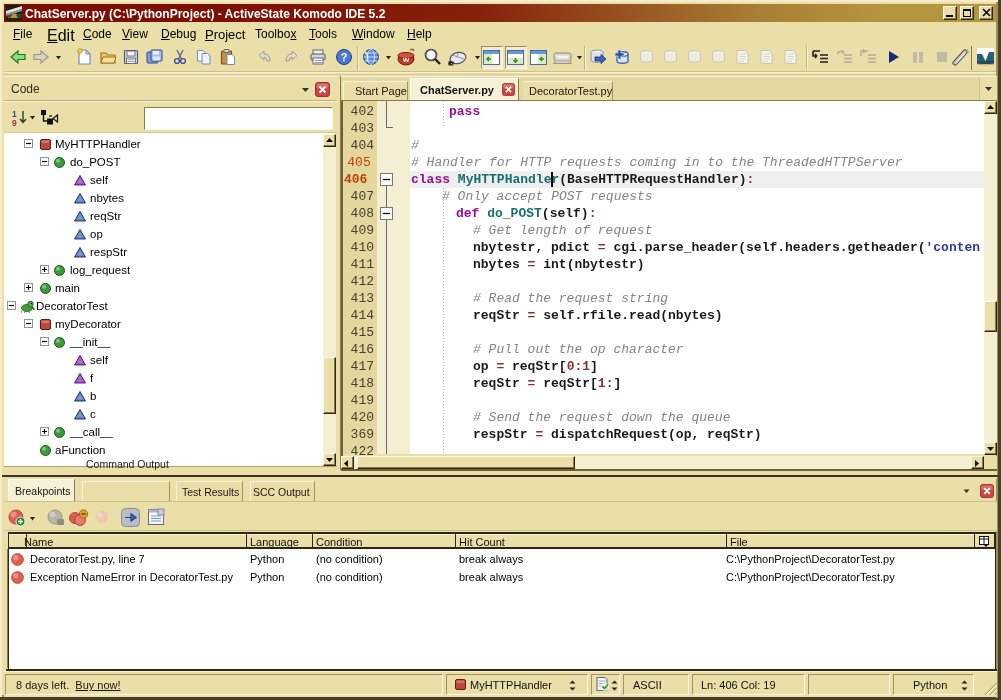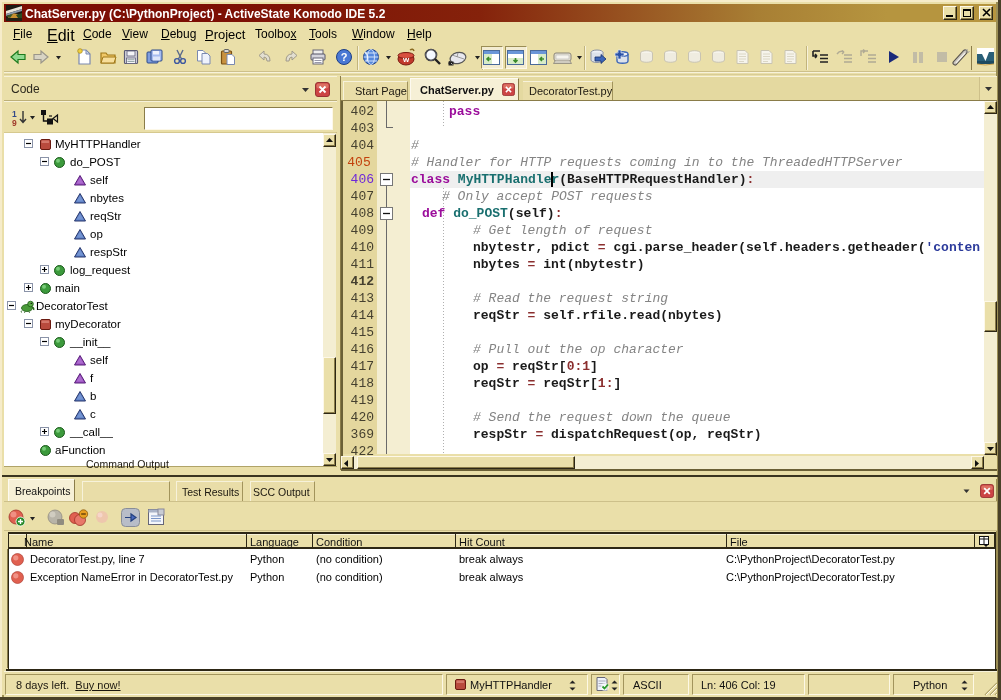--- a/index.html
+++ b/index.html
@@ -444,27 +444,27 @@
 <div class="a" style="left:340px;top:76px;width:1px;height:394px;background:#8a7c49"></div>
 <div class="a" style="left:341px;top:101px;width:2px;height:369px;background:#6b6036"></div>
 <div class="a" style="left:343px;top:101px;width:34px;height:353px;background:#e4d79e"></div>
 <div class="a" style="left:377px;top:101px;width:33px;height:353px;background:#f4eed2"></div>
 <div class="a" style="left:410px;top:101px;width:574px;height:353px;background:#fff"></div>
 <div class="a" style="left:410px;top:171px;width:574px;height:17px;background:#efefef"></div>
 <div class="m" style="left:344px;top:103px;width:30px;text-align:right;color:#45402f;font-weight:normal">402</div>
 <div class="m" style="left:344px;top:120px;width:30px;text-align:right;color:#45402f;font-weight:normal">403</div>
 <div class="m" style="left:344px;top:137px;width:30px;text-align:right;color:#45402f;font-weight:normal">404</div>
 <div class="m" style="left:344px;top:154px;width:30px;text-align:center;color:#c2410c;font-weight:normal">405</div>
-<div class="m" style="left:344px;top:171px;width:30px;text-align:right;color:#6d28d9;font-weight:normal">406</div>
+<div class="m" style="left:344px;top:171px;width:30px;color:#c2410c;font-weight:bold">406</div>
 <div class="m" style="left:344px;top:188px;width:30px;text-align:right;color:#45402f;font-weight:normal">407</div>
 <div class="m" style="left:344px;top:205px;width:30px;text-align:right;color:#45402f;font-weight:normal">408</div>
 <div class="m" style="left:344px;top:222px;width:30px;text-align:right;color:#45402f;font-weight:normal">409</div>
 <div class="m" style="left:344px;top:239px;width:30px;text-align:right;color:#45402f;font-weight:normal">410</div>
 <div class="m" style="left:344px;top:256px;width:30px;text-align:right;color:#45402f;font-weight:normal">411</div>
-<div class="m" style="left:344px;top:273px;width:30px;text-align:right;color:#45402f;font-weight:bold">412</div>
+<div class="m" style="left:344px;top:273px;width:30px;text-align:right;color:#45402f;font-weight:normal">412</div>
 <div class="m" style="left:344px;top:290px;width:30px;text-align:right;color:#45402f;font-weight:normal">413</div>
 <div class="m" style="left:344px;top:307px;width:30px;text-align:right;color:#45402f;font-weight:normal">414</div>
 <div class="m" style="left:344px;top:324px;width:30px;text-align:right;color:#45402f;font-weight:normal">415</div>
 <div class="m" style="left:344px;top:341px;width:30px;text-align:right;color:#45402f;font-weight:normal">416</div>
 <div class="m" style="left:344px;top:358px;width:30px;text-align:right;color:#45402f;font-weight:normal">417</div>
 <div class="m" style="left:344px;top:375px;width:30px;text-align:right;color:#45402f;font-weight:normal">418</div>
 <div class="m" style="left:344px;top:392px;width:30px;text-align:right;color:#45402f;font-weight:normal">419</div>
 <div class="m" style="left:344px;top:409px;width:30px;text-align:right;color:#45402f;font-weight:normal">420</div>
 <div class="m" style="left:344px;top:426px;width:30px;text-align:right;color:#45402f;font-weight:normal">369</div>
 <div class="m" style="left:344px;top:443px;width:30px;text-align:right;color:#45402f;font-weight:normal">422</div>
@@ -480,21 +480,21 @@
   </svg>
 <div class="a" style="left:386px;top:186px;width:1px;height:21px;background:#6a6a6a"></div>
 <div class="a" style="left:386px;top:220px;width:1px;height:234px;background:#6a6a6a"></div>
 <div class="a" style="left:443px;top:101px;width:1px;height:26px;background-image:repeating-linear-gradient(to bottom,#b0b0b0 0 1px,transparent 1px 3px)"></div>
 <div class="a" style="left:443px;top:188px;width:1px;height:266px;background-image:repeating-linear-gradient(to bottom,#b0b0b0 0 1px,transparent 1px 3px)"></div>
 <div class="m" style="left:449px;top:103px;color:#1a1a1a"><span class="k">pass</span></div>
 <div class="m" style="left:411px;top:137px;color:#1a1a1a"><span class="c">#</span></div>
 <div class="m" style="left:411px;top:154px;color:#1a1a1a"><span class="c"># Handler for HTTP requests coming in to the ThreadedHTTPServer</span></div>
 <div class="m" style="left:411px;top:171px;color:#1a1a1a"><span class="k">class</span> <span class="cls">MyHTTPHandler</span>(BaseHTTPRequestHandler)<span class="o">:</span></div>
 <div class="m" style="left:442px;top:188px;color:#1a1a1a"><span class="c"># Only accept POST requests</span></div>
-<div class="m" style="left:422px;top:205px;color:#1a1a1a"><span class="k">def</span> <span class="cls">do_POST</span>(self)<span class="o">:</span></div>
+<div class="m" style="left:456px;top:205px;color:#1a1a1a"><span class="k">def</span> <span class="cls">do_POST</span>(self)<span class="o">:</span></div>
 <div class="m" style="left:473px;top:222px;color:#1a1a1a"><span class="c"># Get length of request</span></div>
 <div class="m" style="left:473px;top:239px;color:#1a1a1a">nbytestr, pdict <span class="o">=</span> cgi.parse_header(self.headers.getheader(<span class="s">'conten</span></div>
 <div class="m" style="left:473px;top:256px;color:#1a1a1a">nbytes <span class="o">=</span> int(nbytestr)</div>
 <div class="m" style="left:473px;top:290px;color:#1a1a1a"><span class="c"># Read the request string</span></div>
 <div class="m" style="left:473px;top:307px;color:#1a1a1a">reqStr <span class="o">=</span> self.rfile.read(nbytes)</div>
 <div class="m" style="left:473px;top:341px;color:#1a1a1a"><span class="c"># Pull out the op character</span></div>
 <div class="m" style="left:473px;top:358px;color:#1a1a1a">op <span class="o">=</span> reqStr[<span class="n">0</span><span class="o">:</span><span class="n">1</span>]</div>
 <div class="m" style="left:473px;top:375px;color:#1a1a1a">reqStr <span class="o">=</span> reqStr[<span class="n">1</span><span class="o">:</span>]</div>
 <div class="m" style="left:473px;top:409px;color:#1a1a1a"><span class="c"># Send the request down the queue</span></div>
 <div class="m" style="left:473px;top:426px;color:#1a1a1a">respStr <span class="o">=</span> dispatchRequest(op, reqStr)</div>

